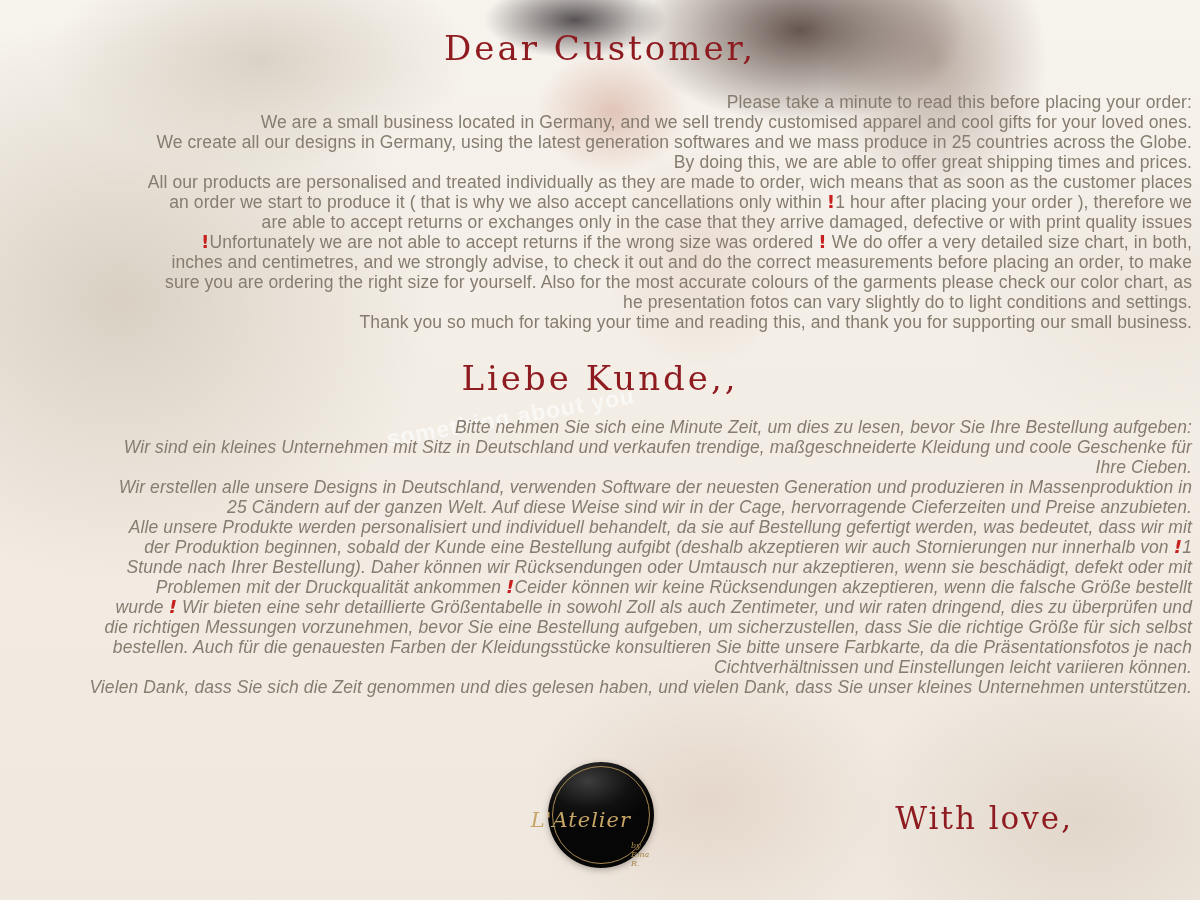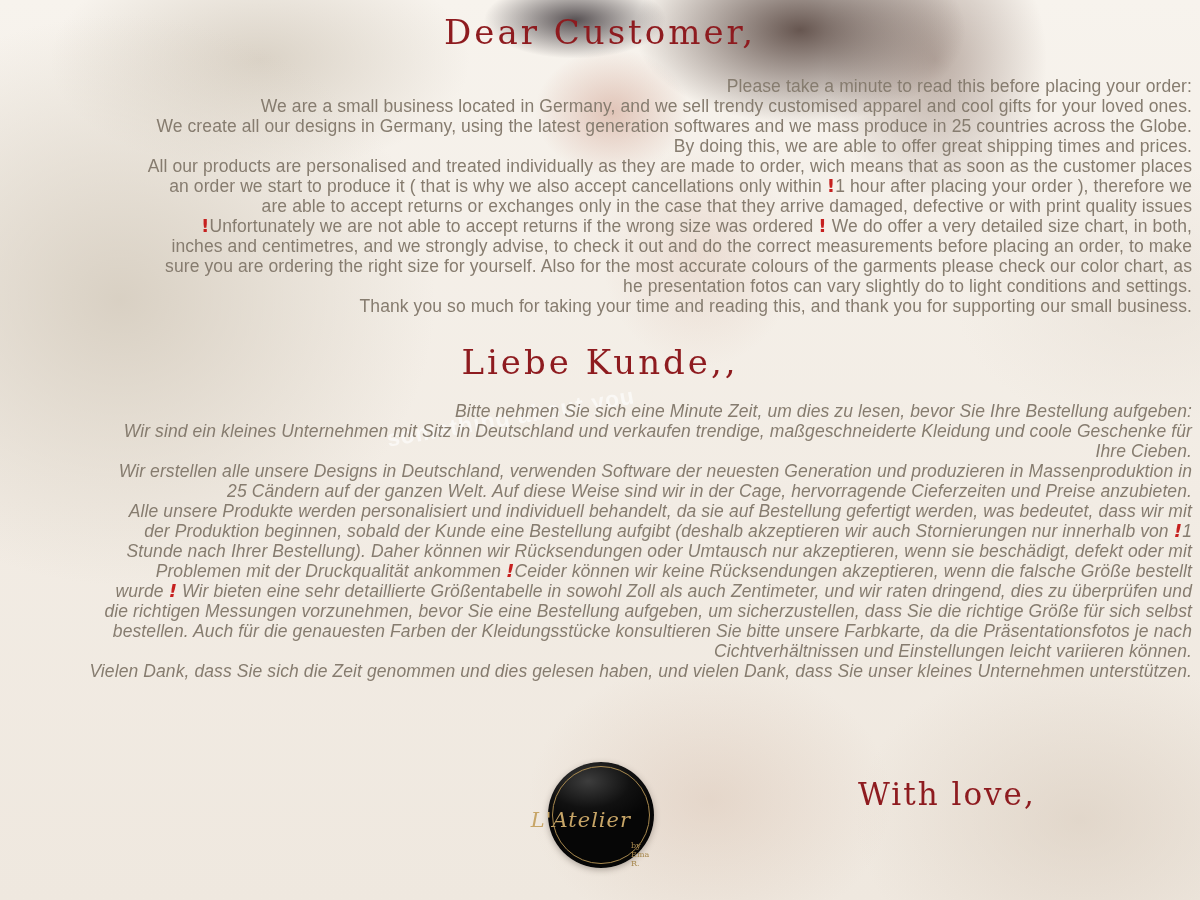--- a/index.html
+++ b/index.html
@@ -24,21 +24,21 @@
   .script-red{
     font-family:"DejaVu Serif",serif;
     color:#8e1b1f;
     font-weight:400;
   }
   .title{
     text-align:center;
     font-size:34px;
     letter-spacing:3px;
   }
-  .title-en{padding-top:12px;}
+  .title-en{padding-top:28px;}
   .title-de{margin-top:26px;}
   .body-text{
     text-align:right;
     white-space:pre-line;
     font-size:17.5px;
     line-height:20px;
     color:#867c6f;
     letter-spacing:0.1px;
     margin:12px 8px;
   }
@@ -67,26 +67,26 @@
   .logo-ring{
     position:absolute;inset:4px;border-radius:50%;
     border:1px solid #a8894f;
   }
   .logo-name{
     font-family:"DejaVu Serif",serif;font-style:italic;
     color:#c7a567;font-size:21px;letter-spacing:1px;
     margin-top:10px;
   }
   .logo-byline{
-    font-family:"DejaVu Serif",serif;
+    font-family:"DejaVu Serif",serif;font-style:italic;
     color:#a8894f;font-size:8px;align-self:flex-end;margin-right:22px;margin-top:1px;
   }
   .signature{
-    position:absolute;left:858px;top:776px;width:215px;z-index:3;
-    text-align:left;
+    position:absolute;left:858px;top:800px;width:215px;z-index:3;
+    text-align:right;
   }
   .signature-line1{font-size:31px;letter-spacing:2px;}
   .signature-line2{font-size:29px;letter-spacing:2px;margin-top:13px;}
 </style>
 </head>
 <body>
 
 <div class="stage">
   <div class="watermark">something about you</div>
 

